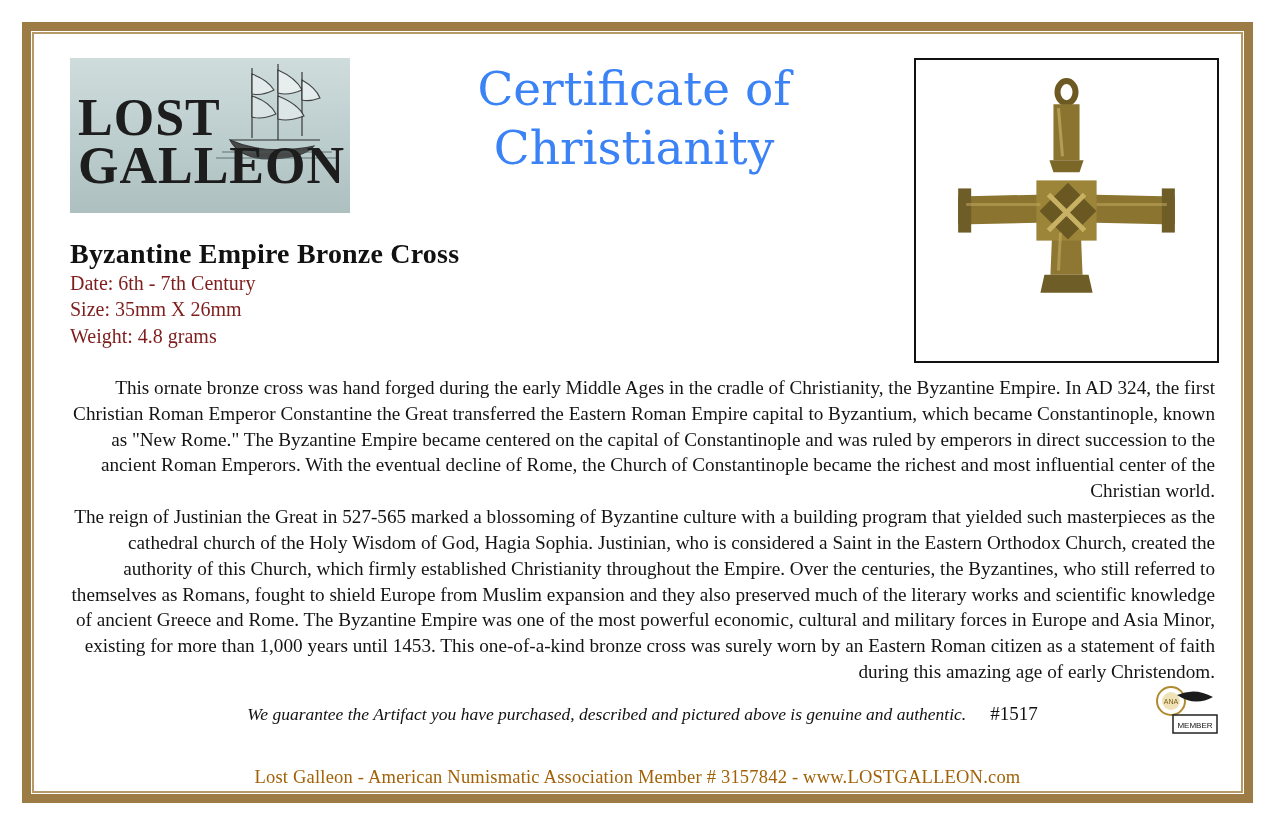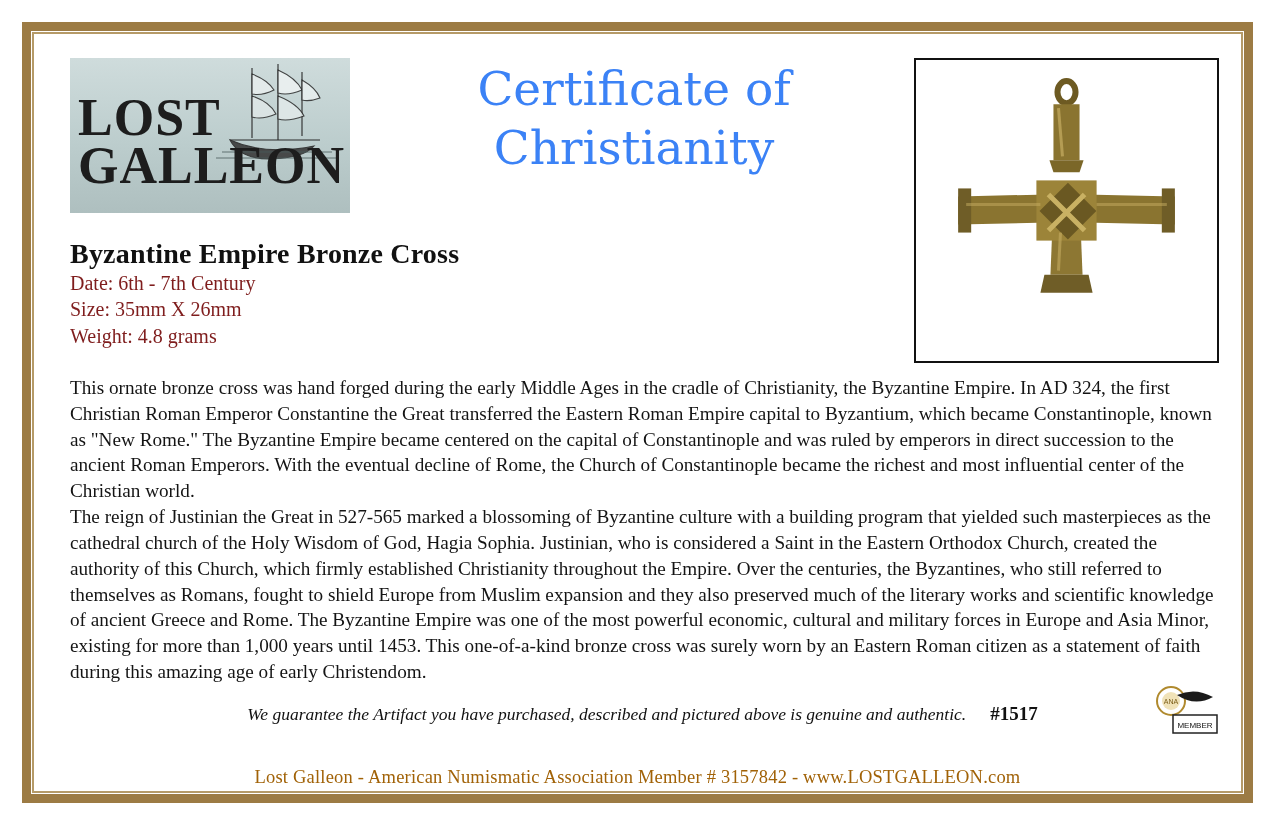--- a/index.html
+++ b/index.html
@@ -102,36 +102,36 @@
   }
 
   
   .body-text {
     position: absolute;
     left: 26px; top: 333px;
     width: 1145px;
     font-size: 19.2px;
     line-height: 1.345;
     color: #141414;
-    text-align: left;
+    text-align: right;
   }
   .body-text p { margin: 0; }
 
   .guarantee {
     position: absolute;
     left: 26px; bottom: 56px;
     width: 1145px;
     text-align: center;
     font-size: 17.5px;
     font-style: italic;
     color: #111;
   }
   .guarantee .serial {
     font-style: normal;
-    font-weight: bold;
+    font-weight: normal;
     font-size: 19px;
     margin-left: 24px;
   }
 
   .ana-badge {
     position: absolute;
     right: 10px; bottom: 44px;
     width: 74px; height: 52px;
   }
 

